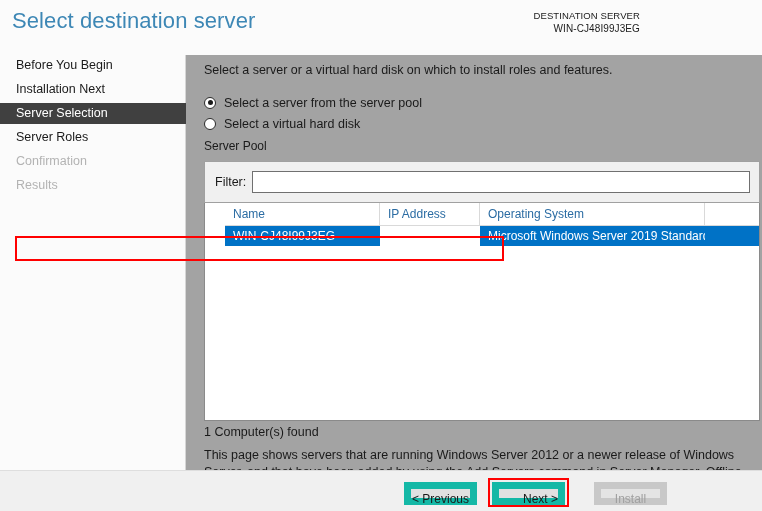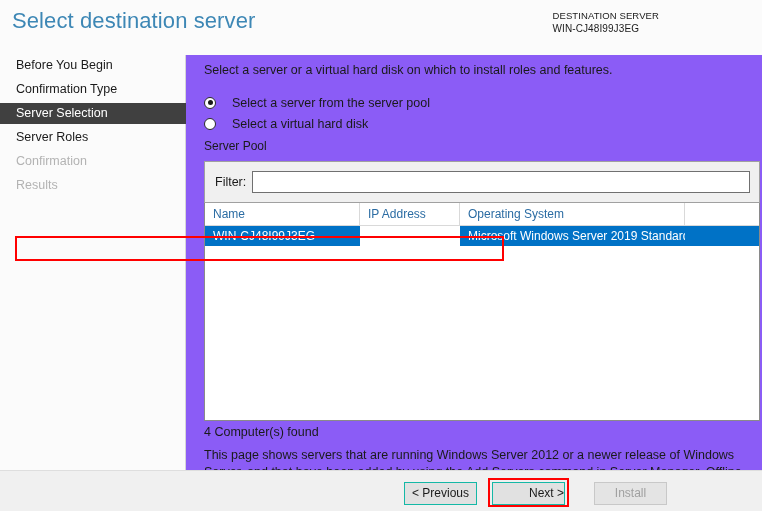--- a/index.html
+++ b/index.html
@@ -30,22 +30,23 @@
     left: 12px;
     top: 8px;
     font-size: 22px;
     font-weight: normal;
     color: #3d87b5;
     letter-spacing: 0.1px;
     white-space: nowrap;
   }
   #destination-server-block {
     position: absolute;
-    right: 0;
+    right: 19px;
     top: 9px;
+    text-align: right;
     line-height: 13px;
   }
   #destination-server-block .ds-label {
     display: block;
     font-size: 9.5px;
     color: #1a1a1a;
     letter-spacing: 0.1px;
   }
   #destination-server-block .ds-name {
     display: block;
@@ -85,21 +86,21 @@
     color: #b3b3b3;
   }
 
   
   #wizard-content {
     position: absolute;
     left: 186px;
     top: 55px;
     width: 576px;
     height: 415px;
-    background: #8b5cf6;
+    background: #a3a3a3;
   }
   #content-intro {
     position: absolute;
     left: 18px;
     top: 8px;
     font-size: 12.5px;
     color: #1a1a1a;
     white-space: nowrap;
   }
 
@@ -128,21 +129,21 @@
   }
   .radio-mark.on::after {
     content: "";
     position: absolute;
     left: 2.5px; top: 2.5px;
     width: 5px; height: 5px;
     border-radius: 50%;
     background: #1a1a1a;
   }
   .radio-label {
-    margin-left: 16px;
+    margin-left: 8px;
     font-size: 12.5px;
     color: #1a1a1a;
     white-space: nowrap;
   }
 
   
   #server-pool-title {
     position: absolute;
     left: 18px;
     top: 84px;
@@ -185,20 +186,21 @@
   #server-list-panel {
     position: absolute;
     left: 18px;
     top: 148px;
     width: 556px;
     height: 218px;
     background: #ffffff;
     border: 1px solid #8a8a8a;
     border-top: none;
     box-sizing: border-box;
+    padding-left: 20px;
   }
   #server-list-header {
     display: flex;
     height: 22px;
     border-bottom: 1px solid #d9d9d9;
     background: #ffffff;
   }
   .col-head {
     font-size: 12px;
     color: #2b6ca3;
@@ -279,21 +281,21 @@
     height: 41px;
     background: #f0f0f0;
     border-top: 1px solid #dedede;
     box-sizing: border-box;
   }
   .wiz-button {
     position: absolute;
     top: 11px;
     height: 23px;
     background: #e1e1e1;
-    border: 1px solid #14b8a6;
+    border: 7px solid #14b8a6;
     box-sizing: border-box;
     font-family: "Liberation Sans", sans-serif;
     font-size: 12px;
     color: #1a1a1a;
     text-align: center;
     line-height: 21px;
     padding: 0;
   }
   .wiz-button.disabled { color: #a0a0a0; border-color: #c8c8c8; background: #e4e4e4; }
   #btn-previous { left: 404px; width: 73px; }
@@ -319,21 +321,21 @@
 <div id="wizard-header">
   <div id="page-title">Select destination server</div>
   <div id="destination-server-block">
     <span class="ds-label">DESTINATION SERVER</span>
     <span class="ds-name">WIN-CJ48I99J3EG</span>
   </div>
 </div>
 
 <div id="wizard-nav">
   <div class="nav-item">Before You Begin</div>
-  <div class="nav-item">Confirmation Type</div>
+  <div class="nav-item">Installation Next</div>
   <div class="nav-item selected">Server Selection</div>
   <div class="nav-item">Server Roles</div>
   <div class="nav-item disabled">Confirmation</div>
   <div class="nav-item disabled">Results</div>
 </div>
 
 <div id="wizard-content">
 
   <div id="content-intro">Select a server or a virtual hard disk on which to install roles and features.</div>
 
@@ -365,21 +367,21 @@
     <div id="server-list-body">
       <div class="server-row selected">
         <div class="cell c-name">WIN-CJ48I99J3EG</div>
         <div class="cell c-ip empty"></div>
         <div class="cell c-os">Microsoft Windows Server 2019 Standard</div>
         <div class="cell c-pad"></div>
       </div>
     </div>
   </div>
 
-  <div id="computers-found">4 Computer(s) found</div>
+  <div id="computers-found">1 Computer(s) found</div>
   <div id="help-text">This page shows servers that are running Windows Server 2012 or a newer release of Windows Server, and that have been added by using the Add Servers command in Server Manager. Offline servers and newly-added servers from which data collection is still incomplete are not shown.</div>
 </div>
 
 <div id="row-annotation"></div>
 
 <div id="wizard-footer">
   <button id="btn-previous" class="wiz-button">&lt; Previous</button>
   <button id="btn-next" class="wiz-button">Next &gt;</button>
   <button id="btn-install" class="wiz-button disabled">Install</button>
 </div>

